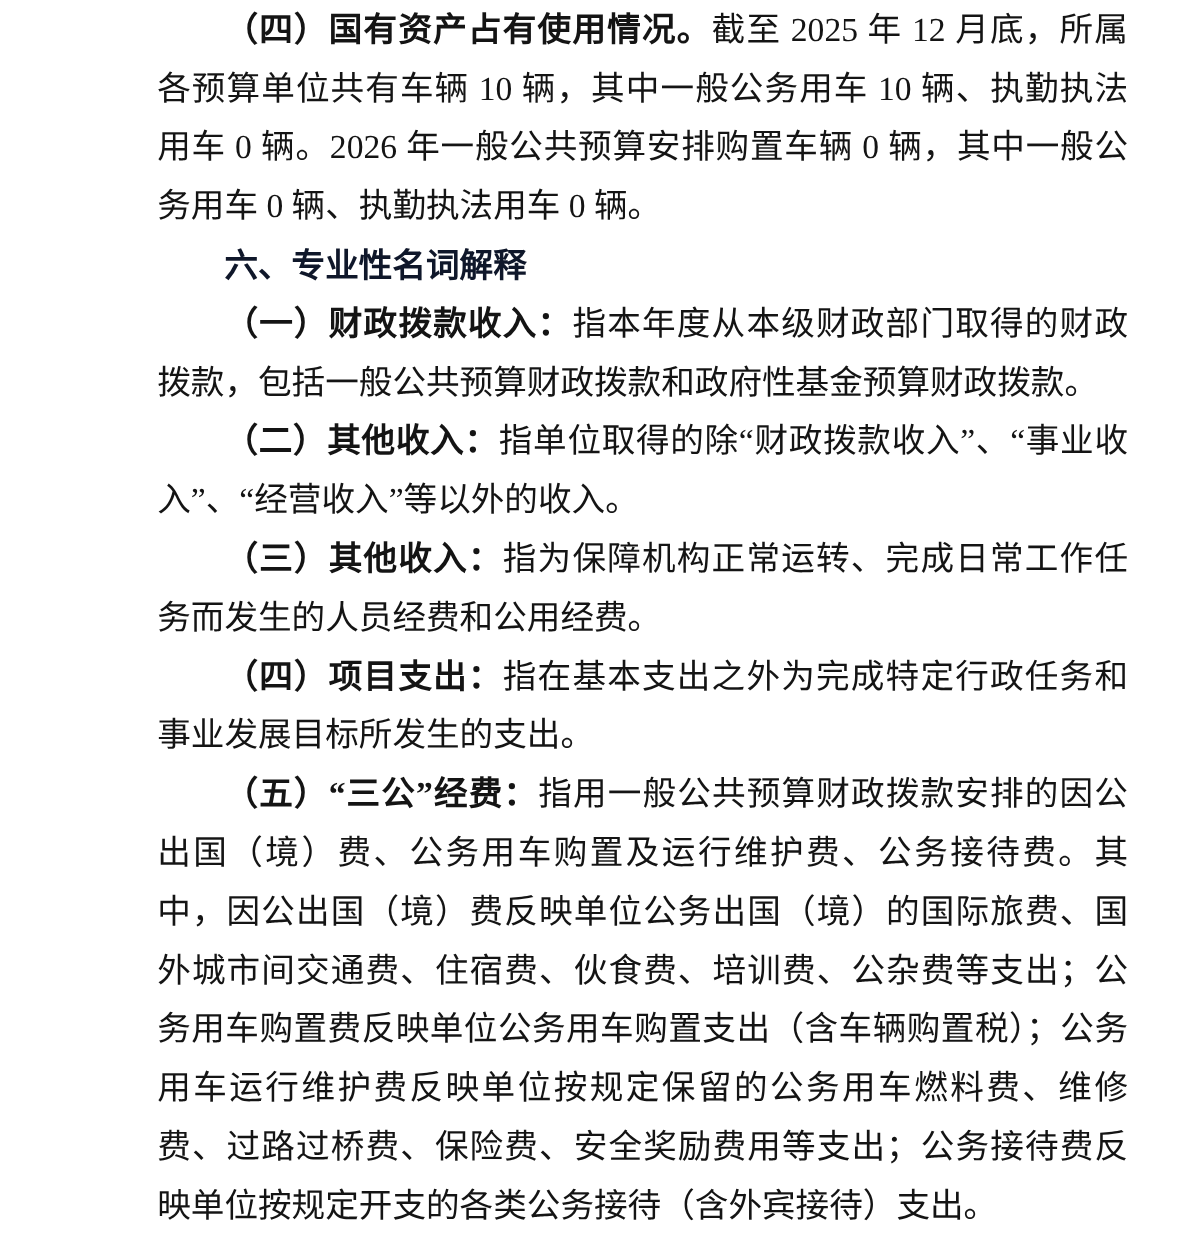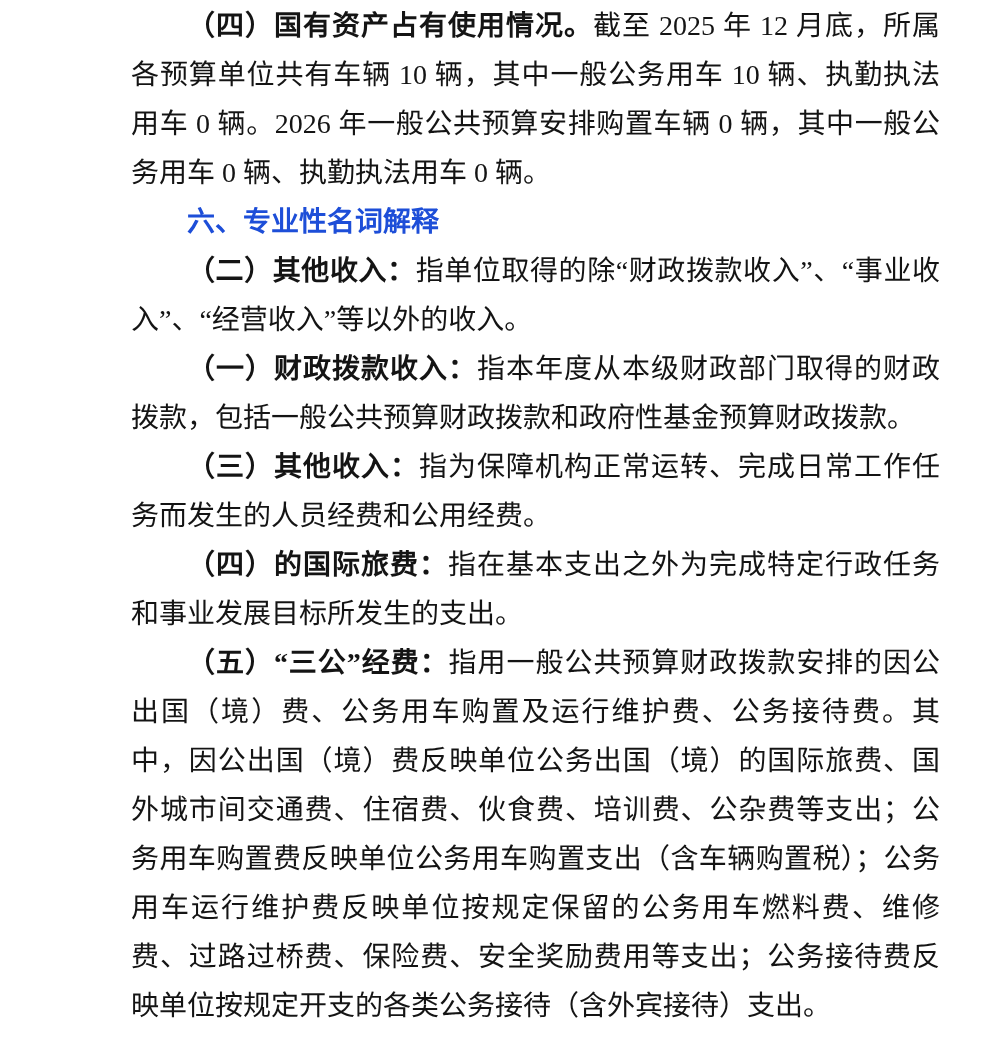--- a/index.html
+++ b/index.html
@@ -33,35 +33,35 @@
     .para .lead {
       font-weight: bold;
     }
     .heading {
       margin: 0;
       text-indent: 2em;
       font-family: "Liberation Sans", "DejaVu Sans", sans-serif;
       font-weight: bold;
       font-size: 28px;
       line-height: 49px;
-      color: #1d4ed8;
+      color: #0f172a;
     }
   </style>
 </head>
 <body>
 
 <div class="page">
 
   <p class="para"><span class="lead">（四）国有资产占有使用情况。</span><span>截至 2025 年 12 月底，所属各预算单位共有车辆 10 辆，其中一般公务用车 10 辆、执勤执法用车 0 辆。2026 年一般公共预算安排购置车辆 0 辆，其中一般公务用车 0 辆、执勤执法用车 0 辆。</span></p>
 
   <h2 class="heading">六、专业性名词解释</h2>
 
+  <p class="para"><span class="lead">（一）财政拨款收入：</span><span>指本年度从本级财政部门取得的财政拨款，包括一般公共预算财政拨款和政府性基金预算财政拨款。</span></p>
+
   <p class="para"><span class="lead">（二）其他收入：</span><span>指单位取得的除“财政拨款收入”、“事业收入”、“经营收入”等以外的收入。</span></p>
-
-  <p class="para"><span class="lead">（一）财政拨款收入：</span><span>指本年度从本级财政部门取得的财政拨款，包括一般公共预算财政拨款和政府性基金预算财政拨款。</span></p>
 
   <p class="para"><span class="lead">（三）其他收入：</span><span>指为保障机构正常运转、完成日常工作任务而发生的人员经费和公用经费。</span></p>
 
-  <p class="para"><span class="lead">（四）的国际旅费：</span><span>指在基本支出之外为完成特定行政任务和事业发展目标所发生的支出。</span></p>
+  <p class="para"><span class="lead">（四）项目支出：</span><span>指在基本支出之外为完成特定行政任务和事业发展目标所发生的支出。</span></p>
 
   <p class="para"><span class="lead">（五）“三公”经费：</span><span>指用一般公共预算财政拨款安排的因公出国（境）费、公务用车购置及运行维护费、公务接待费。其中，因公出国（境）费反映单位公务出国（境）的国际旅费、国外城市间交通费、住宿费、伙食费、培训费、公杂费等支出；公务用车购置费反映单位公务用车购置支出（含车辆购置税）；公务用车运行维护费反映单位按规定保留的公务用车燃料费、维修费、过路过桥费、保险费、安全奖励费用等支出；公务接待费反映单位按规定开支的各类公务接待（含外宾接待）支出。</span></p>
 
 </div>
 
 </body></html>

